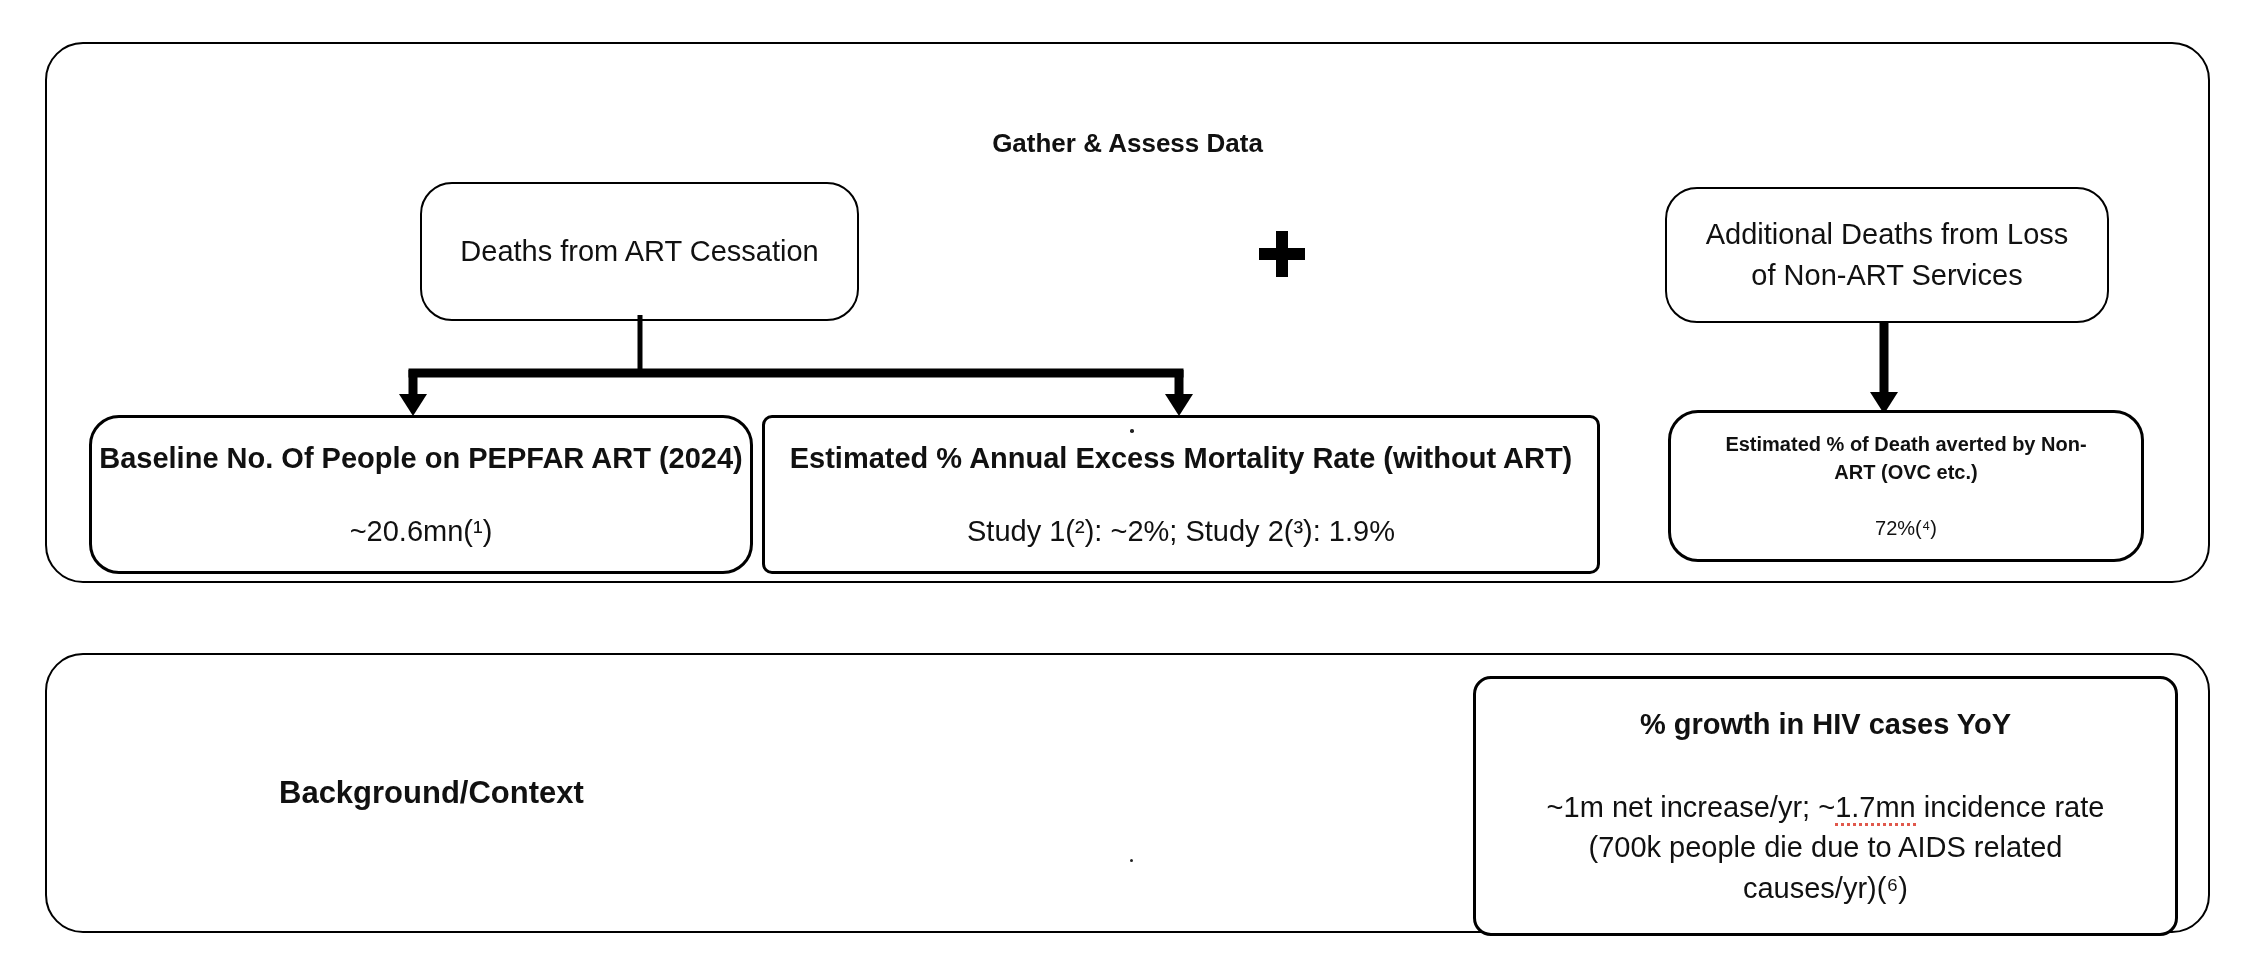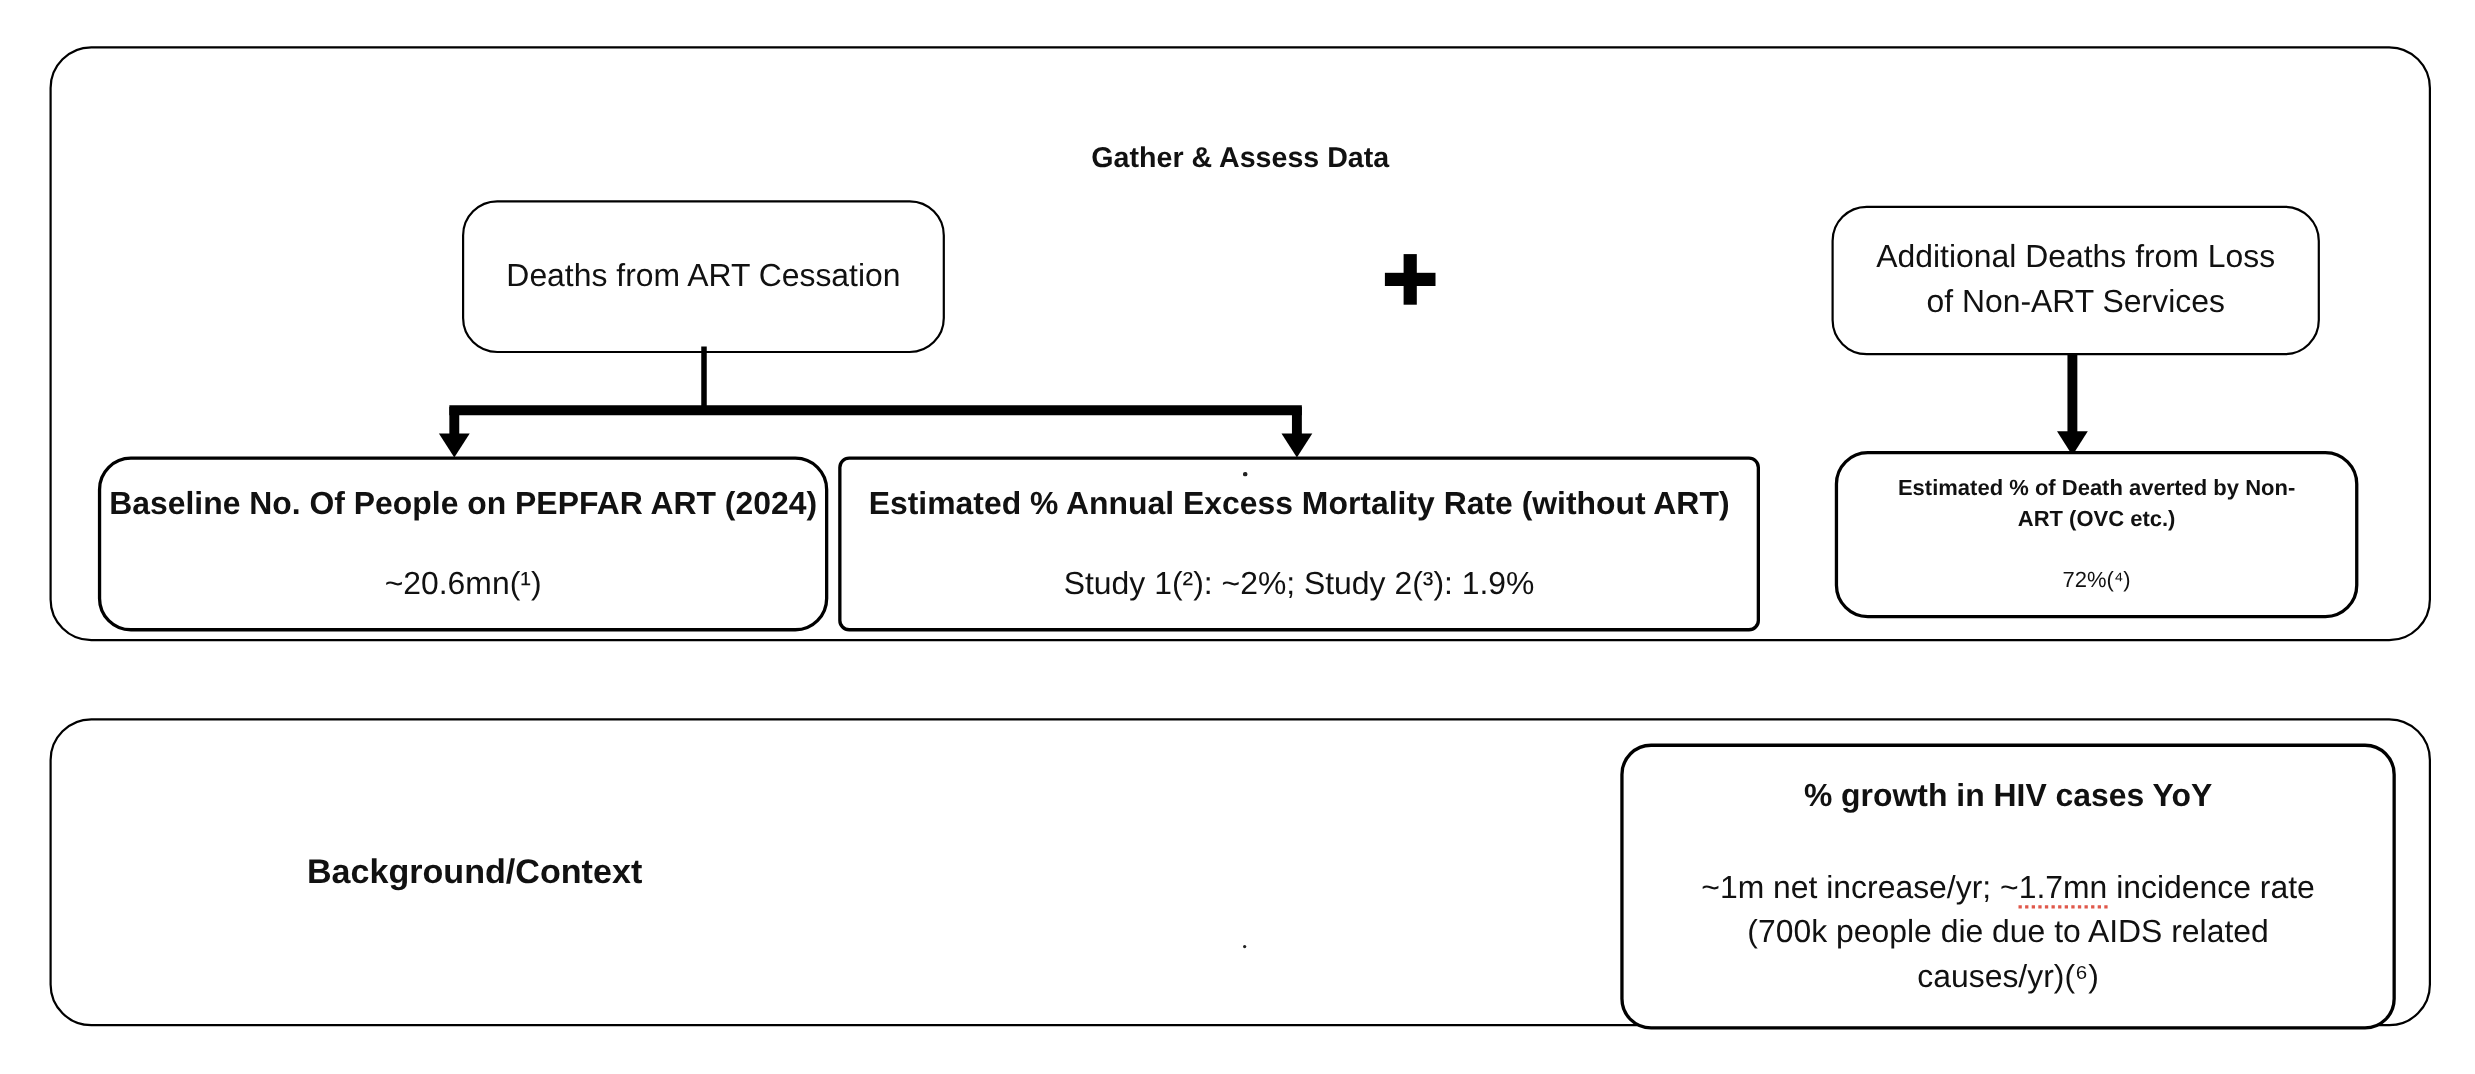--- a/index.html
+++ b/index.html
@@ -80,19 +80,19 @@
       <div class="value">72%(⁴)</div>
     </div>
   </section>
 
   <section class="container" style="left:45px;top:653px;width:2161px;height:276px;">
 
     <div class="bg-label" style="left:232px;">Background/Context</div>
 
     <div class="stray-dot" style="left:1083px;top:204px;width:3px;height:3px;"></div>
 
-    <div class="box thick two-row label-24" style="left:1426px;top:21px;width:699px;height:234px;border-radius:28px;border-width:3.5px;">
+    <div class="box thick two-row label-24" style="left:1426px;top:21px;width:699px;height:234px;border-radius:18px;border-width:3.5px;">
       <div class="title">% growth in HIV cases YoY</div>
       <div class="value" style="max-width:610px;"><span>~1m net increase/yr; ~</span><span class="sc">1.7mn</span><span> incidence rate (700k people die due to AIDS related causes/yr)(⁶)</span></div>
     </div>
   </section>
 
 </div>
 
 </body></html>

